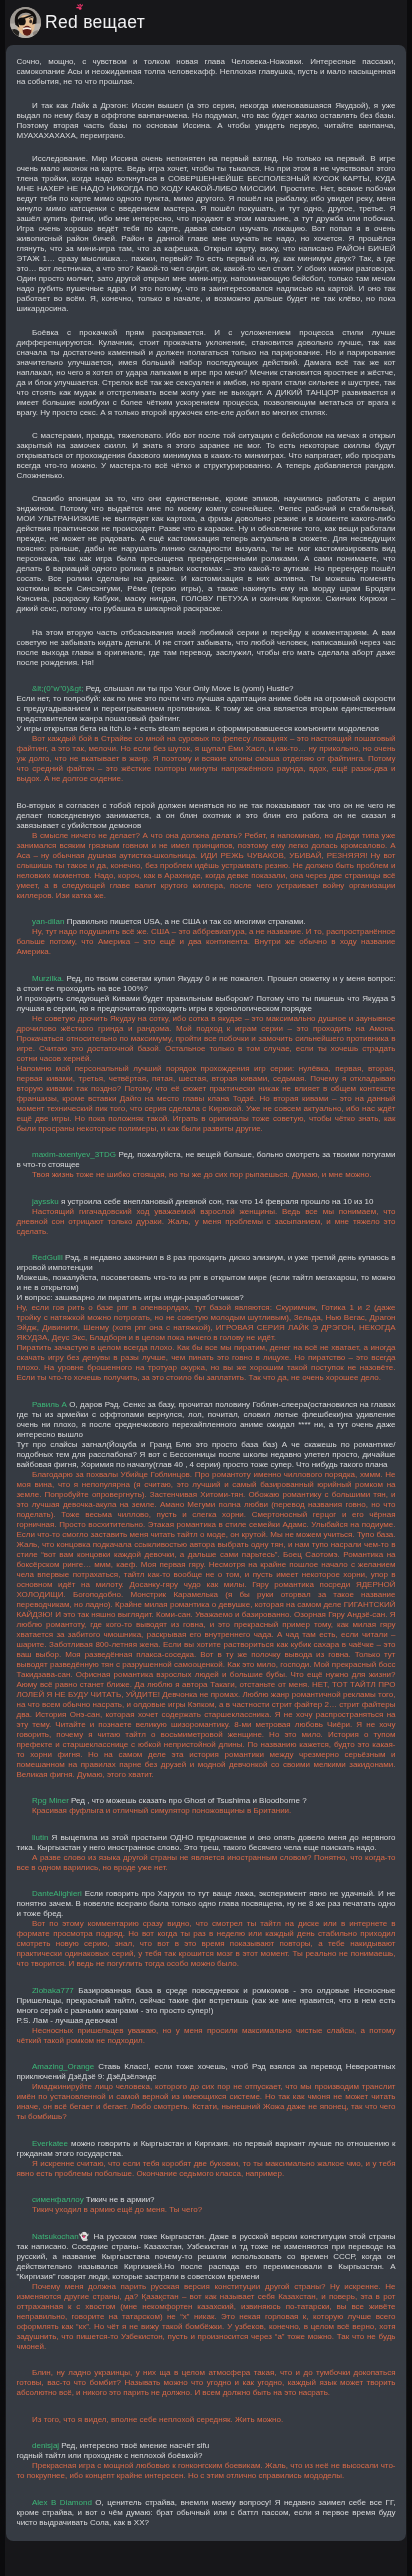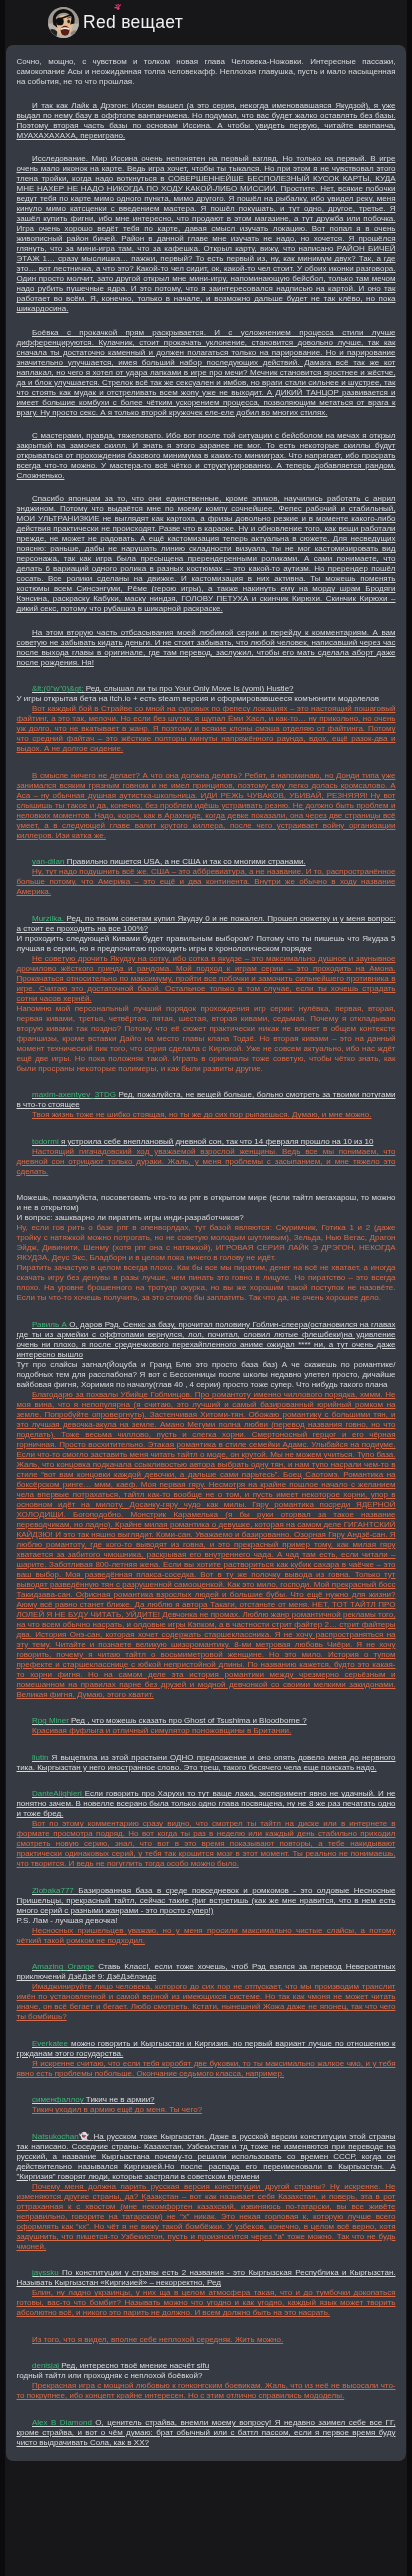--- a/index.html
+++ b/index.html
@@ -5,41 +5,41 @@
   html,body{margin:0;padding:0;}
   body{
     width:412px;
     background:
       linear-gradient(90deg,#0b0b0d 0,#0b0b0d 5.2px,#17171a 5.2px,#17171a 407px,#0b0b0d 407px,#0b0b0d 412px),
       #141417;
     font-family:"Liberation Sans", sans-serif;
     color:#d9dadc;
   }
   
-  .header{position:relative;height:45px;margin-left:38px;}
+  .header{position:relative;height:45px;}
   .avatar{
     position:absolute;left:9.8px;top:6.7px;width:31px;height:31px;border-radius:50%;
     overflow:hidden;background:#9a958f;
   }
   .title{
     position:absolute;left:45px;top:12.4px;font-size:17.5px;color:#f1f1f3;
     letter-spacing:0.3px;font-weight:400;
   }
   .spark{position:absolute;left:75px;top:3.1px;width:10.3px;height:10.3px;}
   
   .card{
     margin:0 6.2px;background:#363b43;border-radius:7.2px;
     padding:12.4px 10.3px 13.4px 10.3px;
     text-align:justify;
     font-size:8px;line-height:10px;
   }
   .card p{margin:0;}
   .para{margin-top:13.4px !important;}
   .para:first-child{margin-top:0 !important;}
-  .ind{text-indent:15.5px;text-decoration:underline;}
+  .ind{text-indent:15.5px;}
   .comment{margin-top:16.5px;}
   .user{color:#3cb878;}
   .q{color:#d9dadc;}
   .a{color:#d96a48;}
 </style>
 </head>
 <body>
 
 <div class="header">
   <div class="avatar">
@@ -87,61 +87,65 @@
       <p class="para ind">И так как Лайк а Дрэгон: Иссин вышел (а это серия, некогда именовавшаяся Якудзой), я уже выдал по нему базу в оффтопе ванпанчмена. Но подумал, что вас будет жалко оставлять без базы. Поэтому вторая часть базы по основам Иссина. А чтобы увидеть первую, читайте ванпанча, МУАХАХАХАХА, переиграно.</p>
       <p class="para ind">Исследование. Мир Иссина очень непонятен на первый взгляд. Но только на первый. В игре очень мало иконок на карте. Ведь игра хочет, чтобы ты тыкался. Но при этом я не чувствовал этого тлена тройки, когда надо воткнуться в СОВЕРШЕННЕЙШЕ БЕСПОЛЕЗНЫЙ КУСОК КАРТЫ, КУДА МНЕ НАХЕР НЕ НАДО НИКОГДА ПО ХОДУ КАКОЙ-ЛИБО МИССИИ. Простите. Нет, всякие побочки ведут тебя по карте мимо одного пункта, мимо другого. Я пошёл на рыбалку, ибо увидел реку, меня кинуло мимо катсценки с введением мастера. Я пошёл покушать, и тут одно, другое, третье. Я зашёл купить фигни, ибо мне интересно, что продают в этом магазине, а тут дружба или побочка. Игра очень хорошо ведёт тебя по карте, давая смысл изучать локацию. Вот попал я в очень живописный район бичей. Район в данной главе мне изучать не надо, но хочется. Я прошёлся глянуть, что за мини-игра там, что за кафешка. Открыл карту, вижу, что написано РАЙОН БИЧЕЙ ЭТАЖ 1… сразу мыслишка… пажжи, первый? То есть первый из, ну, как минимум двух? Так, а где это… вот лестничка, а что это? Какой-то чел сидит, ок, какой-то чел стоит. У обоих иконки разговора. Один просто молчит, зато другой открыл мне мини-игру, напоминающую бейсбол, только там мечом надо рубить пушечные ядра. И это потому, что я заинтересовался надписью на картой. И оно так работает во всём. Я, конечно, только в начале, и возможно дальше будет не так клёво, но пока шикардосина.</p>
       <p class="para ind">Боёвка с прокачкой прям раскрывается. И с усложнением процесса стили лучше дифференцируются. Кулачник, стоит прокачать уклонение, становится довольно лучше, так как сначала ты достаточно каменный и должен полагаться только на парирование. Но и парирование значительно улучшается, имея больший набор последующих действий. Дамага всё так же кот наплакал, но чего я хотел от удара лапками в игре про мечи? Мечник становится яростнее и жёстче, да и блок улучшается. Стрелок всё так же сексуален и имбов, но враги стали сильнее и шустрее, так что стоять как мудак и отстреливать всем жопу уже не выходит. А ДИКИЙ ТАНЦОР развивается и имеет большие комбухи с более чётким ускорением процесса, позволяющим метаться от врага к врагу. Ну просто секс. А я только второй кружочек еле-еле добил во многих стилях.</p>
       <p class="para ind">С мастерами, правда, тяжеловато. Ибо вот после той ситуации с бейсболом на мечах я открыл закрытый на замочек скилл. И знать я этого заранее не мог. То есть некоторые скиллы будут открываться от прохождения базового минимума в каких-то минииграх. Что напрягает, ибо просрать всегда что-то можно. У мастера-то всё чётко и структурированно. А теперь добавляется рандом. Сложненько.</p>
       <p class="para ind">Спасибо японцам за то, что они единственные, кроме эпиков, научились работать с анрил энджином. Потому что выдаётся мне по моему компу сочнейшее. Фепес рабочий и стабильный, МОИ УЛЬТРАНИЗКИЕ не выглядят как картоха, а фризы довольно резкие и в моменте какого-либо действия практически не происходят. Разве что в караоке. Ну и обновление того, как вещи работали прежде, не может не радовать. А ещё кастомизация теперь актуальна в сюжете. Для несведущих поясню: раньше, дабы не нарушать линию складности визуала, ты не мог кастомизировать вид персонажа, так как игра была пресыщена пререндеренными роликами. А сами понимаете, что делать 6 вариаций одного ролика в разных костюмах – это какой-то аутизм. Но пререндер пошёл сосать. Все ролики сделаны на движке. И кастомизация в них активна. Ты можешь поменять костюмы всем Синсэнгуми, Рёме (герою игры), а также накинуть ему на морду шрам Бродяги Кэнсина, раскраску Кабуки, маску ниндзя, ГОЛОВУ ПЕТУХА и скинчик Кирюхи. Скинчик Кирюхи – дикий секс, потому что рубашка в шикарной раскраске.</p>
       <p class="para ind">На этом вторую часть отбсасывания моей любимой серии и перейду к комментариям. А вам советую не забывать кидать деньги. И не стоит забывать, что любой человек, написавший через час после выхода главы в оригинале, где там перевод, заслужил, чтобы его мать сделала аборт даже после рождения. Ня!</p>
     </div>
   <div>
       <div class="comment">
         <p class="q ind"><span class="user">&amp;lt;(0"w"0)&amp;gt; </span>Ред, слышал ли ты про Your Only Move Is  (yomi) Hustle?</p>
+        <p class="q">Если нет, то попробуй: как по мне это почти что лучшая адаптация аниме боёв на огромной скорости с предугадыванием и переигрыванием противника. К тому же она является вторым единственным представителем жанра пошаговый файтинг.</p>
         <p class="q">У игры открытая бета на itch.io + есть steam  версия и сформировавшееся комъюнити модолелов</p>
         <p class="a ind">Вот каждый бой в Страйве со мной на суровых по фепесу локациях – это настоящий пошаговый файтинг, а это так, мелочи. Но если без шуток, я щупал Ёми Хасл, и как-то… ну прикольно, но очень уж долго, что не вкатывает в жанр. Я поэтому и всякие клоны смэша отделяю от файтинга. Потому что средний файтач – это жёсткие полторы минуты напряжённого раунда, вдох, ещё разок-два и выдох. А не долгое сидение.</p>
       </div>
       <div class="comment">
+        <p class="q">Во-вторых  я согласен  с тобой  герой должен меняться  но не так показывают так что он не чего не делает повседневную занимается, а он блин охотник и это блин  его работа он не сказал я завязывает с убийством демонов</p>
         <p class="a ind">В смысле ничего не делает? А что она должна делать? Ребят, я напоминаю, но Донди типа уже занимался всяким грязным говном и не имел принципов, поэтому ему легко долась кромсалово. А Аса – ну обычная душная аутистка-школьница. ИДИ РЕЖЬ ЧУВАКОВ, УБИВАЙ, РЕЗНЯЯЯ! Ну вот слышишь ты такое и да, конечно, без проблем идёшь устраивать резню. Не должно быть проблем и неловких моментов. Надо, короч, как в Арахниде, когда девке показали, она через две страницы всё умеет, а в следующей главе валит крутого киллера, после чего устраивает войну организации киллеров. Изи катка же.</p>
       </div>
       <div class="comment">
         <p class="q ind"><span class="user">yan-dilan </span>Правильно пишется USA, а не США и так со многими странами.</p>
         <p class="a ind">Ну, тут надо подушнить всё же. США – это аббревиатура, а не название. И то, распространённое больше потому, что Америка – это ещё и два континента. Внутри же обычно в ходу название Америка.</p>
       </div>
       <div class="comment">
         <p class="q ind"><span class="user">Murzilka. </span>Ред, по твоим советам купил Якудзу 0 и не пожалел. Прошел сюжетку и у меня вопрос: а стоит ее проходить на все 100%?</p>
         <p class="q">И проходить следующей Кивами будет правильным выбором? Потому что ты пишешь что Якудза 5 лучшая в серии, но я предпочитаю проходить игры в хронологическом порядке</p>
         <p class="a ind">Не советую дрочить Якудзу на сотку, ибо сотка в якудзе – это максимально душное и заунывное дрочилово жёсткого гринда и рандома. Мой подход к играм серии – это проходить на Амона. Прокачаться относительно по максимуму, пройти все побочки и замочить сильнейшего противника в игре. Считаю это достаточной базой. Остальное только в том случае, если ты хочешь страдать сотни часов хернёй.</p>
         <p class="a">Напомню мой персональный лучший порядок прохождения игр серии: нулёвка, первая, вторая, первая кивами, третья, четвёртая, пятая, шестая, вторая кивами, седьмая. Почему я откладываю вторую кивами так поздно? Потому что её сюжет практически никак не влияет в общем контексте франшизы, кроме вставки Дайго на место главы клана Тодзё. Но вторая кивами – это на данный момент технический пик того, что серия сделала с Кирюхой. Уже не совсем актуально, ибо нас ждёт ещё две игры. Но пока положняк такой. Играть в оригиналы тоже советую, чтобы чётко знать, как были просраны некоторые полимеры, и как были развиты другие.</p>
       </div>
       <div class="comment">
         <p class="q ind"><span class="user">maxim-axentyev_3TDG </span>Ред, пожалуйста, не вещей больше, больно смотреть за твоими потугами в что-то стоящее</p>
         <p class="a ind">Твоя жизнь тоже не шибко стоящая, но ты же до сих пор рыпаешься. Думаю, и мне можно.</p>
       </div>
       <div class="comment">
-        <p class="q ind"><span class="user">todormi </span>я устроила себе внеплановый дневной сон, так что 14 февраля прошло на 10 из 10</p>
+        <p class="q ind"><span class="user">jayssku </span>я устроила себе внеплановый дневной сон, так что 14 февраля прошло на 10 из 10</p>
         <p class="a ind">Настоящий гигачадовский ход уважаемой взрослой женщины. Ведь все мы понимаем, что дневной сон отрицают только дураки. Жаль, у меня проблемы с засыпанием, и мне тяжело это сделать.</p>
       </div>
       <div class="comment">
+        <p class="q ind"><span class="user">RedGulll </span>Рэд, я недавно закончил в 8 раз проходить диско элизиум, и уже третий день купаюсь в игровой импотенции</p>
         <p class="q">Можешь, пожалуйста, посоветовать что-то из рпг в открытом мире (если тайтл мегахарош, то можно и не в открытом)</p>
         <p class="q">И вопрос: зашкварно ли пиратить игры инди-разработчиков?</p>
         <p class="a">Ну, если гов рить о базе рпг в опенворлдах, тут базой являются: Скуримчик, Готика 1 и 2 (даже тройку с натяжкой можно потрогать, но не советую молодым шутливым), Зельда, Нью Вегас, Драгон Эйдж, Дивинити, Шенму (хотя рпг она с натяжкой), ИГРОВАЯ СЕРИЯ ЛАЙК Э ДРЭГОН, НЕКОГДА ЯКУДЗА, Деус Экс, Бладборн и в целом пока ничего в голову не идёт.</p>
         <p class="a">Пиратить зачастую в целом всегда плохо. Как бы все мы пиратим, денег на всё не хватает, а иногда скачать игру без денувы в разы лучше, чем пинать это говно в лицухе. Но пиратство – это всегда плохо. На уровне брошенного на тротуар окурка, но вы же хорошим такой поступок не назовёте. Если ты что-то хочешь получить, за это стоило бы заплатить. Так что да, не очень хорошее дело.</p>
       </div>
       <div class="comment">
         <p class="q ind"><span class="user">Равиль А </span>О, даров Рэд. Сенкс за базу, прочитал половину Гоблин-слеера(остановился на главах где ты из армейки с оффтопами вернулся, лол, почитал, словил лютые флешбеки)на удивление очень ни плохо, я после среднечкового перехайпленного аниме ожидал **** ни, а тут очень даже интересно вышло</p>
         <p class="q">Тут про слайсы загнал(Йоцуба и Гранд Блю это просто база баз) А че скажешь по романтике/подобных тем для расслабона? Я вот с Бессонницы после школы недавно улетел просто, дичайше вайбовая фигня, Хоримия по началу(глав 40 , 4 серии) просто тоже супер. Что нибудь такого плана</p>
         <p class="a ind">Благодарю за похвалы Убийце Гоблинцов. Про романтоту именно чиллового порядка, хммм. Не моя вина, что я непопулярна (я считаю, это лучший и самый базированный юрийный ромком на земле. Попробуйте опровергнуть). Застенчивая Хитоми-тян. Обожаю романтику с большими тян, и это лучшая девочка-акула на земле. Амано Мегуми полна любви (перевод названия говно, но что поделать). Тоже весьма чиллово, пусть и слегка хорни. Смертоносный герцог и его чёрная горничная. Просто восхитительно. Этакая романтика в стиле семейки Адамс. Улыбайся на подиуме. Если что-то смогло заставить меня читать тайтл о моде, он крутой. Мы не можем учиться. Тупо база. Жаль, что концовка подкачала ссыкливостью автора выбрать одну тян, и нам тупо насрали чем-то в стиле “вот вам концовки каждой девочки, а дальше сами парьтесь”. Боец Саотомэ. Романтика на боксёрском ринге… ммм, каеф. Моя первая гяру. Несмотря на крайне пошлое начало с желанием чела впервые потрахаться, тайтл как-то вообще не о том, и пусть имеет некоторое хорни, упор в основном идёт на милоту. Досанку-гяру чудо как милы. Гяру романтика посреди ЯДЕРНОЙ ХОЛОДИЩИ. Богоподобно. Монстрик Карамелька (я бы руки оторвал за такое название переводчикам, но ладно). Крайне милая романтика о девушке, которая на самом деле ГИГАНТСКИЙ КАЙДЗЮ! И это так няшно выглядит. Коми-сан. Уважаемо и базированно. Озорная Гяру Андзё-сан. Я люблю романтоту, где кого-то выводят из говна, и это прекрасный пример тому, как милая гяру хватается за забитого чмошника, раскрывая его внутреннего чада. А чад там есть, если читали – шарите. Заботливая 800-летняя жена. Если вы хотите раствориться как кубик сахара в чаёчке – это ваш выбор. Моя разведённая плакса-соседка. Вот в ту же полочку вывода из говна. Только тут выводят разведённую тян с разрушенной самооценкой. Как это мило, господи. Мой прекрасный босс Такидзава-сан. Офисная романтика взрослых людей и большие бубы. Что ещё нужно для жизни? Аюму всё равно станет ближе. Да люблю я автора Такаги, отстаньте от меня. НЕТ, ТОТ ТАЙТЛ ПРО ЛОЛЕЙ Я НЕ БУДУ ЧИТАТЬ, УЙДИТЕ! Девчонка не промах. Люблю жанр романтичной рекламы того, на что всем обычно насрать, и олдовые игры Кэпком, а в частности стрит файтер 2… стрит файтеры два. История Онэ-сан, которая хочет содержать старшеклассника. Я не хочу распространяться на эту тему. Читайте и познаете великую шизоромантику. 8-ми метровая любовь Чиёри. Я не хочу говорить, почему я читаю тайтл о восьмиметровой женщине. Но это мило. История о тупом префекте и старшекласснице с юбкой непристойной длины. По названию кажется, будто это какая-то хорни фигня. Но на самом деле эта история романтики между чрезмерно серьёзным и помешанном на правилах парне без друзей и модной девчонкой со своими мелкими закидонами. Великая фигня. Думаю, этого хватит.</p>
       </div>
       <div class="comment">
         <p class="q ind"><span class="user">Rpg Miner </span>Ред , что можешь сказать про Ghost of Tsushima и Bloodborne ?</p>
         <p class="a ind">Красивая фуфлыга и отличный симулятор поножовщины в Британии.</p>
       </div>
       <div class="comment">
         <p class="q ind"><span class="user">liutin </span>Я выцепила из этой простыни ОДНО предложение и оно опять довело меня до нервного тика. Кыргызстан у него иностранное слово. Это треш, такого бесячего чела еще поискать надо.</p>
+        <p class="a ind">А разве слово из языка другой страны не является иностранным словом? Понятно, что когда-то все в одном варились, но вроде уже нет.</p>
       </div>
       <div class="comment">
         <p class="q ind"><span class="user">DanteAlighieri </span>Если говорить про Харухи то тут ваще лажа, эксперимент явно не удачный. И не понятно зачем. В новелле всерано была только одно глава посвящена, ну не 8 же раз печатать одно и тоже бред.</p>
         <p class="a ind">Вот по этому комментарию сразу видно, что смотрел ты тайтл на диске или в интернете в формате просмотра подряд. Но вот когда ты раз в неделю или каждый день стабильно приходил смотреть новую серию, знал, что вот в это время показывают повторы, а тебе накидывают практически одинаковых серий, у тебя так крошится мозг в этот момент. Ты реально не понимаешь, что творится. И ведь не погуглить тогда особо можно было.</p>
       </div>
       <div class="comment">
         <p class="q ind"><span class="user">Zlobaka777 </span>Базированная база в среде повседневок и ромкомов - это олдовые Несносные Пришельцы, прекрасный тайтл, сейчас такие фиг встретишь (как же мне нравится, что в нем есть много серий с разными жанрами - это просто супер!)</p>
         <p class="q">P.S. Лам -  лучшая девочка!</p>
         <p class="a ind">Несносных пришельцев уважаю, но у меня просили максимально чистые слайсы, а потому чёткий такой ромком не подходил.</p>
       </div>
@@ -155,21 +159,20 @@
       </div>
       <div class="comment">
         <p class="q ind"><span class="user">сименфаллоу </span>Тикич не в армии?</p>
         <p class="a ind">Тикич уходил в армию ещё до меня. Ты чего?</p>
       </div>
       <div class="comment">
         <p class="q ind"><span class="user">Natsukochan👻 </span>На русском тоже Кыргызстан. Даже в русской версии конституции этой страны так написано. Соседние страны- Казахстан, Узбекистан и тд тоже не изменяются при переводе на русский, а название Кыргызстана почему-то решили использовать со времен СССР, когда он действительно назывался Киргизией.Но после распада его переименовали в Кыргызстан. А "Киргизия" говорят люди, которые застряли в советском времени</p>
         <p class="a ind">Почему меня должна парить русская версия конституции другой страны? Ну искренне. Не изменяются другие страны, да? Қазақстан – вот как называет себя Казахстан, и поверь, эта в рот оттраханная к с хвостом (мне некомфортен казахский, извиняюсь по-татарски, вы все живёте неправильно, говорите на татарском) не “х” никак. Это некая горловая к, которую лучше всего оформлять как “кх”. Но чёт я не вижу такой бомбёжки. У узбеков, конечно, в целом всё верно, хотя задушнить, что пишется-то Узбекистон, пусть и произносится через “а” тоже можно. Так что не будь чмоней.</p>
       </div>
       <div class="comment">
-        <p class="q ind"><span class="user">jayssku </span>По конституции у страны есть 2 названия - это Кыргызская Республика и Кыргызстан. Называть Кыргызстан «Киргизией» – некорректно, Ред</p>
         <p class="a ind">Блин, ну ладно украинцы, у них ща в целом атмосфера такая, что и до тумбочки докопаться готовы, вас-то что бомбит? Называть можно что угодно и как угодно, каждый язык может творить абсолютно всё, и никого это парить не должно. И всем должно быть на это насрать.</p>
       </div>
       <div class="comment">
         <p class="a ind">Из того, что я видел, вполне себе неплохой середняк. Жить можно.</p>
       </div>
       <div class="comment">
         <p class="q ind"><span class="user">denisjaj </span>Ред, интересно твоё мнение насчёт sifu</p>
         <p class="q">годный тайтл или проходняк с неплохой боёвкой?</p>
         <p class="a ind">Прекрасная игра с мощной любовью к гонконгским боевикам. Жаль, что из неё не высосали что-то покрупнее, ибо концепт крайне интересен. Но с этим отлично справились мододелы.</p>
       </div>

